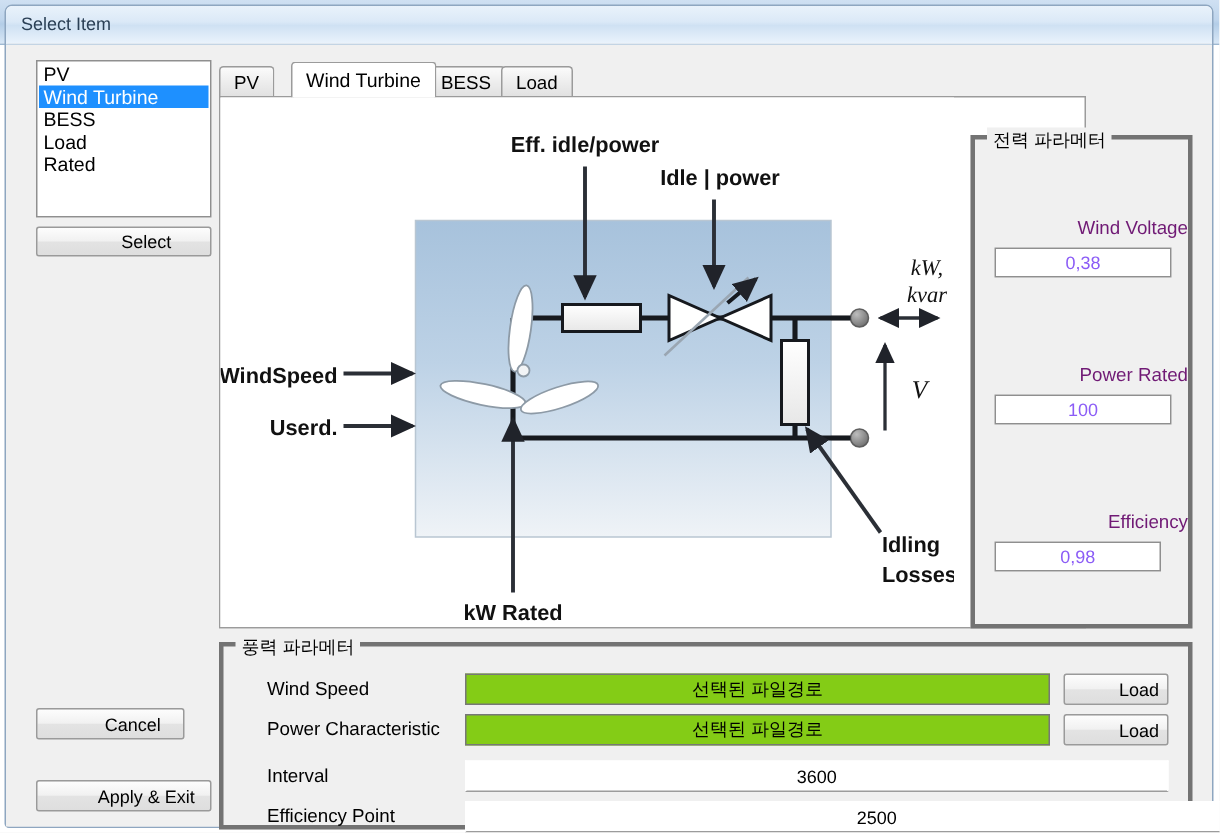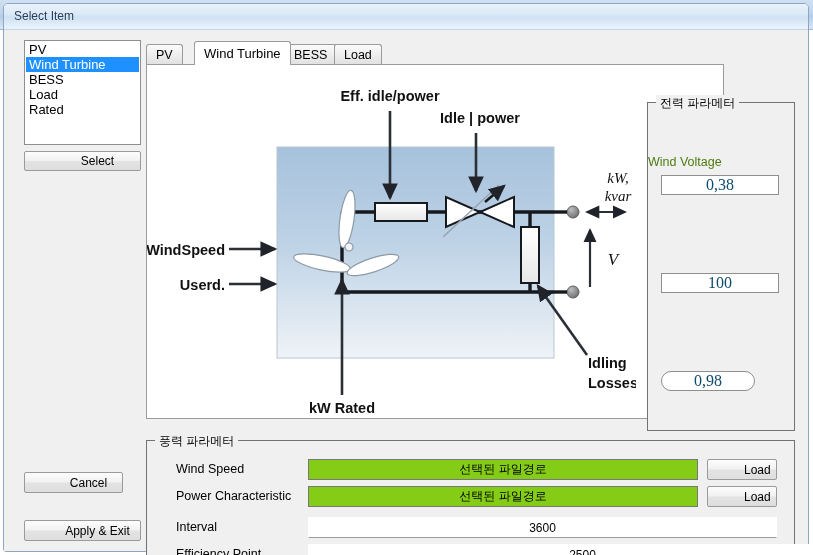--- a/index.html
+++ b/index.html
@@ -166,56 +166,55 @@
     left: 0; top: 0;
     width: 489px; height: 353px;
     background: #ffffff;
     overflow: hidden;
   }
   .diagram-host svg { display: block; }
 
   
   .group {
     position: absolute;
-    border: 1px solid #737373;
+    border: 3px solid #737373;
     background: transparent;
-    margin-top: 12px;
   }
   .group-caption {
     position: absolute;
     top: -8px; left: 8px;
     background: #f0f0f0;
     padding: 0 4px;
     font-size: 12px;
     color: #000;
     white-space: nowrap;
   }
   .power-group {
     left: 643px; top: 60px;
     width: 148px; height: 329px;
     background: #f0f0f0;
   }
   .field-label {
     position: absolute;
     width: 100%;
-    text-align: left;
+    text-align: right;
     font-size: 12.5px;
-    color: #4d7c0f;
+    color: #701a75;
     white-space: nowrap;
   }
   .field-input {
     position: absolute;
     height: 20px;
     background: #ffffff;
     border: 1px solid #8f8f8f;
-    font-size: 16px;
-    color: #0c4a6e;
+    font-size: 12px;
+    color: #8b5cf6;
     text-align: center;
     line-height: 18px;
-    font-family: Liberation Serif, serif;
+    font-family: Liberation Sans, sans-serif;
     padding: 0;
   }
 
   
   .wind-group {
     left: 142px; top: 398px;
     width: 649px; height: 125px;
     background: #f0f0f0;
   }
   .row-label {
@@ -372,23 +371,25 @@
         </div>
         <div class="panel-scroll"></div>
       </div>
 
       <div class="group power-group">
         <div class="group-caption">전력 파라메터</div>
 
         <div class="field-label" style="top:52px;">Wind Voltage</div>
         <input class="field-input" style="left: 13px; top: 72px; width: 118px;" type="text" value="0,38">
 
+        <div class="field-label" style="top:150px;">Power Rated</div>
         <input class="field-input" style="left: 13px; top: 170px; width: 118px;" type="text" value="100">
 
-        <input class="field-input" style="left: 13px; top: 268px; width: 94px; border-radius: 10px;" type="text" value="0,98">
+        <div class="field-label" style="top:248px;">Efficiency</div>
+        <input class="field-input" style="left: 13px; top: 268px; width: 111px;" type="text" value="0,98">
       </div>
 
       <div class="group wind-group">
         <div class="group-caption">풍력 파라메터</div>
 
         <div class="row-label" style="left:29px; top:21px;">Wind Speed</div>
         <div class="path-box" style="left:161px; top:18px; width:390px;">선택된 파일경로</div>
         <button class="btn load-button" style="left:560px; top:18px;">Load</button>
 
         <div class="row-label" style="left:29px; top:48px;">Power Characteristic</div>

